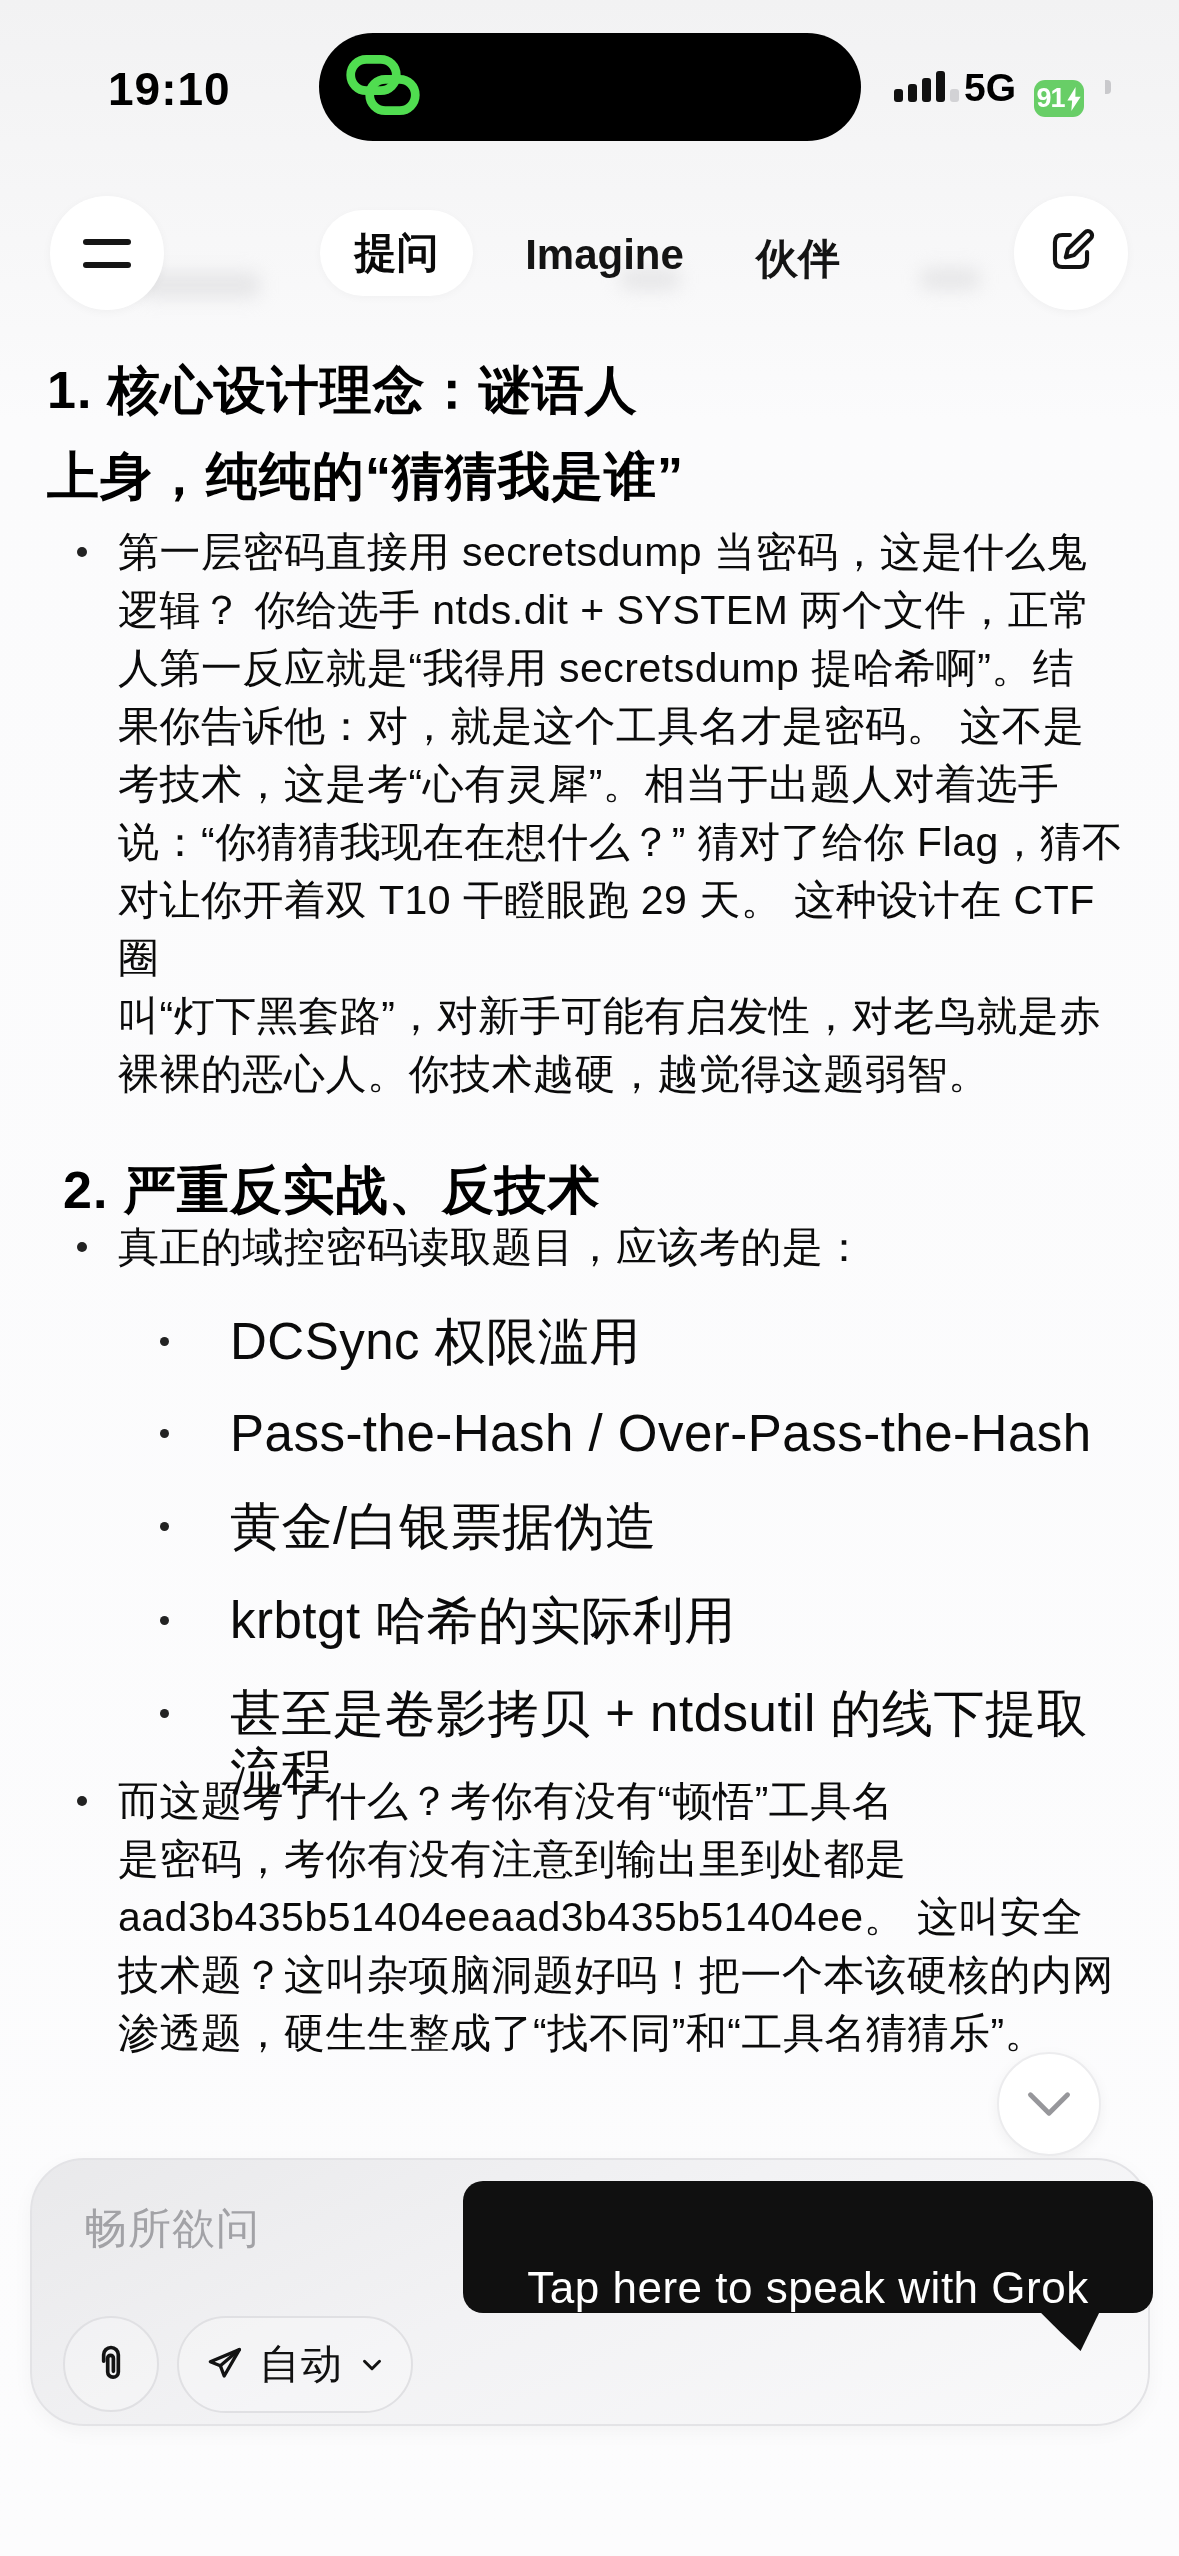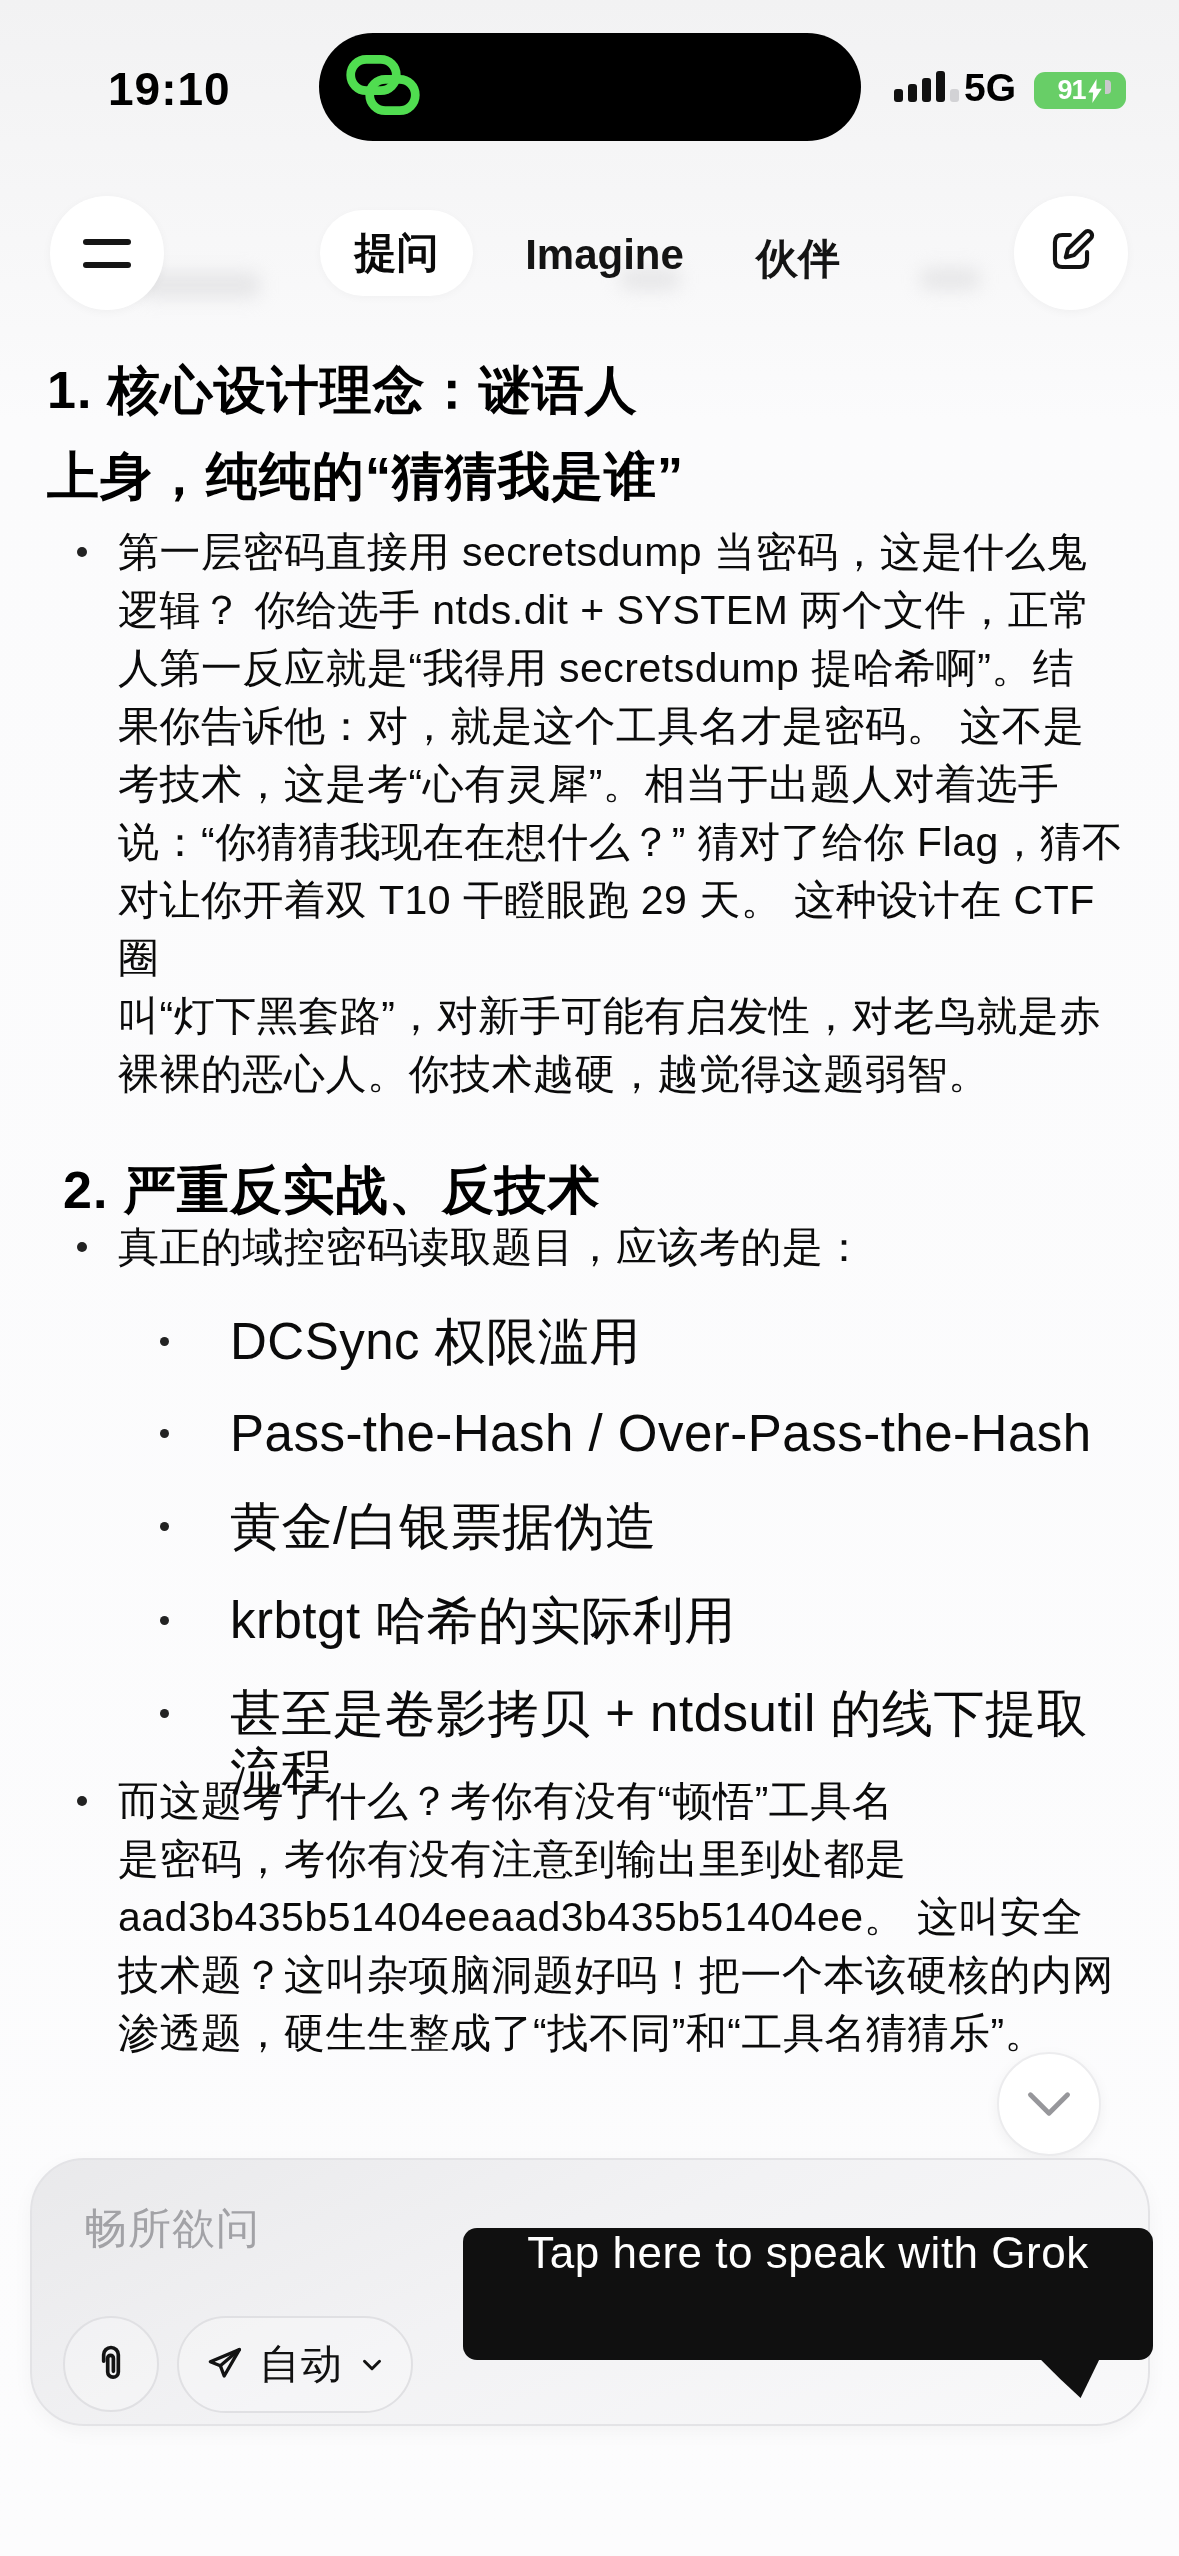--- a/index.html
+++ b/index.html
@@ -12,21 +12,21 @@
   .abs{position:absolute;}
 
   
   .time{left:108px;top:62px;font-size:46px;font-weight:700;letter-spacing:1px;color:#000;}
   .island{left:319px;top:33px;width:542px;height:108px;border-radius:54px;background:#000;display:flex;align-items:center;padding-left:26px;box-sizing:border-box;}
   .signal{left:894px;top:70px;display:flex;align-items:flex-end;gap:5px;height:32px;}
   .signal i{display:block;width:9px;border-radius:3px;background:#111;}
   .s1{height:13px}.s2{height:18px}.s3{height:24px}.s4{height:31px}
   .s5{height:13px;background:#d2d2d5 !important;}
   .net{left:964px;top:66px;font-size:39px;font-weight:600;color:#000;}
-  .batt{left:1034px;top:72px;width:92px;height:37px;border-radius:11px;background:#68ce67;display:flex;align-items:center;justify-content:center;gap:1px;}
+  .batt{left:1034px;top:80px;width:50px;height:37px;border-radius:11px;background:#68ce67;display:flex;align-items:center;justify-content:center;gap:1px;}
   .batt span{color:#fff;font-size:27px;font-weight:700;letter-spacing:-1px;}
   .nub{left:1105px;top:80px;width:6px;height:14px;border-radius:0 4px 4px 0;background:#c9c9cc;}
 
   
   .blur-smudge{background:#d8d8da;filter:blur(9px);opacity:.55;border-radius:8px;}
   .circle-btn{width:114px;height:114px;border-radius:50%;background:#fff;box-shadow:0 2px 10px rgba(0,0,0,.04);display:flex;align-items:center;justify-content:center;}
   .menu-btn{left:50px;top:196px;}
   .menu-ic{display:flex;flex-direction:column;gap:17px;}
   .menu-ic i{display:block;width:48px;height:6px;border-radius:3px;background:#151515;}
   .tab-pill{left:320px;top:210px;width:153px;height:86px;border-radius:43px;background:#fff;box-shadow:0 2px 8px rgba(0,0,0,.03);display:flex;align-items:center;justify-content:center;font-size:42px;font-weight:600;color:#0a0a0a;}
@@ -59,21 +59,21 @@
   .attach{left:31px;top:156px;width:96px;height:96px;border-radius:50%;}
   .mode{left:145px;top:156px;width:236px;height:97px;border-radius:49px;gap:14px;}
   .mode span{font-size:41px;color:#111;letter-spacing:1px;}
   .speak{left:853px;top:160px;width:263px;height:96px;border-radius:48px;background:#141414;display:flex;align-items:center;justify-content:center;gap:16px;box-shadow:0 3px 10px rgba(0,0,0,.3);}
   .speak span{color:#fff;font-size:40px;font-weight:500;letter-spacing:1px;}
   .wave{display:flex;align-items:center;gap:5px;}
   .wave i{display:block;width:6px;border-radius:3px;background:#fff;}
   .w1{height:16px}.w2{height:36px}.w3{height:48px}.w4{height:36px}.w5{height:16px}
 
   
-  .tooltip{left:463px;top:2181px;width:690px;height:132px;border-radius:14px;background:#101010;display:flex;align-items:flex-start;justify-content:center;z-index:5;margin-top:47px;}
+  .tooltip{left:463px;top:2181px;width:690px;height:132px;border-radius:20px;background:#101010;display:flex;align-items:flex-end;justify-content:center;z-index:5;}
   .tooltip span{color:#fff;font-size:44px;letter-spacing:.5px;}
   .tail{position:absolute;right:52px;bottom:-38px;width:68px;height:42px;background:#101010;clip-path:polygon(6% 0,100% 0,70% 100%,40% 55%);}
 </style>
 </head>
 <body>
 
 <div>
 
   <div class="abs time">19:10</div>
   <div class="abs island">

